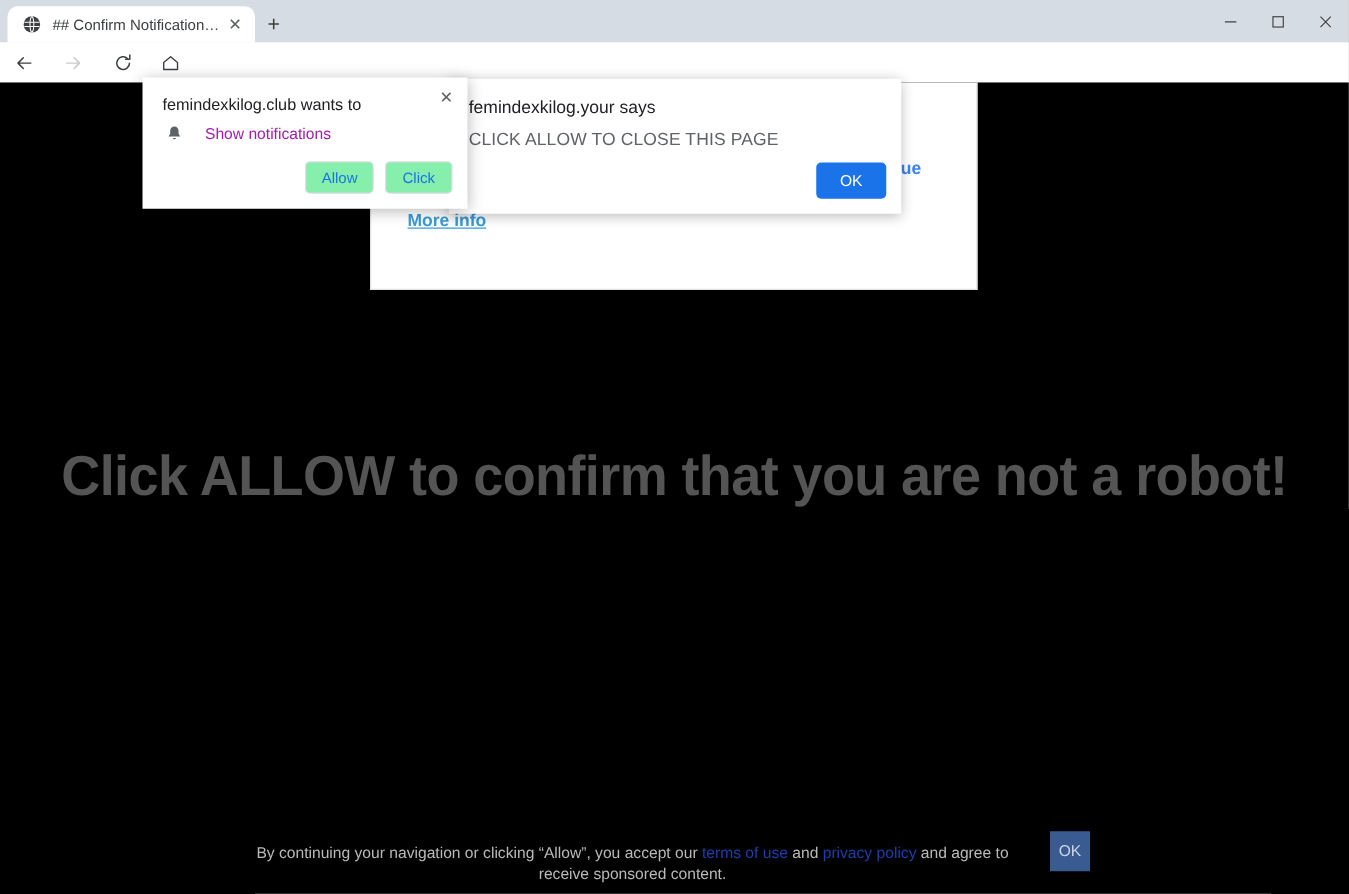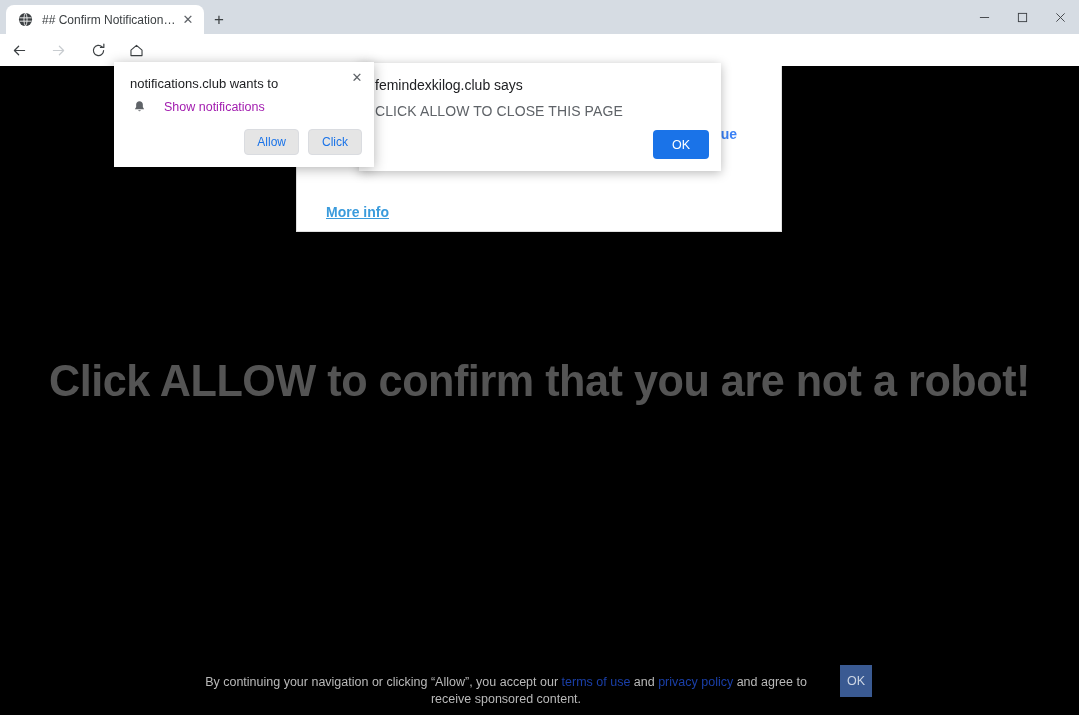--- a/index.html
+++ b/index.html
@@ -163,21 +163,20 @@
     font-size: 14px;
     color: #3b82f6;
     font-weight: 600;
   }
   .more-info {
     position: absolute;
     left: 29px; top: 104px;
     font-size: 14px;
     color: #3a9bdc;
     font-weight: 600;
-    margin-top: 36px;
   }
 
   .headline {
     position: absolute;
     left: 0; top: 289px;
     width: 1079px;
     text-align: center;
     font-size: 45px;
     font-weight: bold;
     color: #545454;
@@ -293,21 +292,21 @@
   .perm-buttons {
     position: absolute;
     right: 12px; bottom: 12px;
     display: flex;
     gap: 9px;
   }
   .perm-btn {
     min-width: 54px;
     height: 26px;
     padding: 0 12px;
-    background: #e5e5e5;
+    background: #86efac;
     border: 1px solid #dadce0;
     border-radius: 4px;
     color: #1a73e8;
     font-size: 12px;
     font-family: "Liberation Sans", sans-serif;
     display: flex; align-items: center; justify-content: center;
   }
 </style>
 </head>
 <body>
@@ -422,28 +421,28 @@
 
     <div class="headline">Click ALLOW to confirm that you are not a robot!</div>
 
     <div class="cookiebar">
       <div class="cookietext"><span>By continuing your navigation or clicking “Allow”, you accept our </span><a href="#">terms of use</a><span> and </span><a href="#">privacy policy</a><span> and agree to receive sponsored content.</span></div>
       <button class="cookie-ok">OK</button>
     </div>
   </div>
 
   <div class="js-alert">
-    <div class="alert-title">femindexkilog.club says</div>
+    <div class="alert-title">femindexkilog.your says</div>
     <div class="alert-msg">CLICK ALLOW TO CLOSE THIS PAGE</div>
     <button class="alert-ok">OK</button>
   </div>
 
   <div class="perm-bubble">
     <div class="perm-close">✕</div>
-    <div class="perm-title">notifications.club wants to</div>
+    <div class="perm-title">femindexkilog.club wants to</div>
     <div class="perm-row">
       <span class="perm-bell">
         <svg width="13" height="14" viewBox="0 0 14 15">
           <path d="M7 1.2c-2.1 0-3.6 1.6-3.6 3.7v2.6L2 9.9h10L10.6 7.5V4.9c0-2.1-1.5-3.7-3.6-3.7z" fill="#5f6368"></path>
           <path d="M5.6 11.1a1.45 1.45 0 0 0 2.8 0z" fill="#5f6368"></path>
         </svg>
       </span>
       <span class="perm-label">Show notifications</span>
     </div>
     <div class="perm-buttons">

